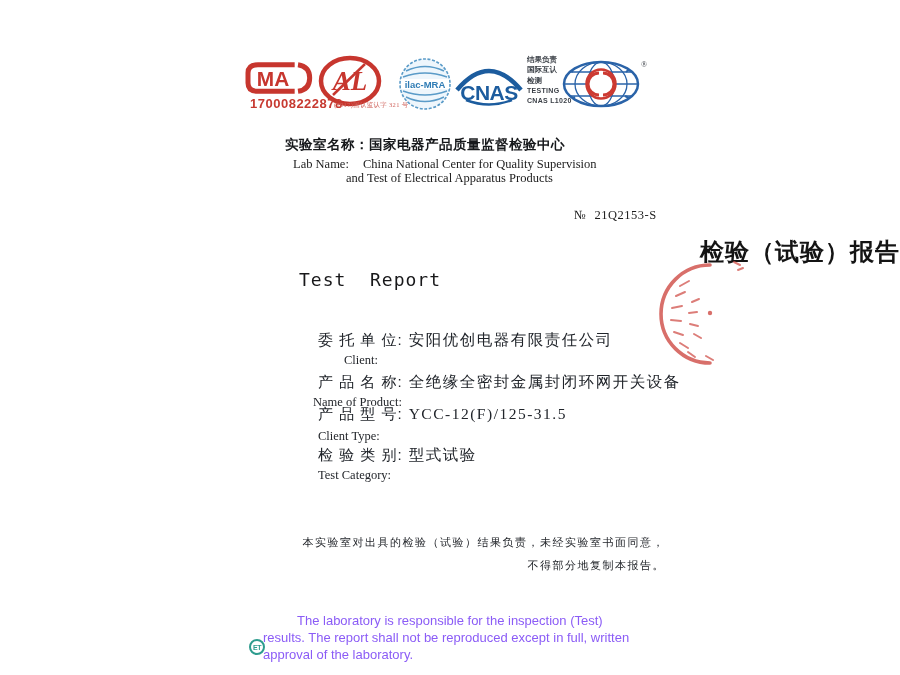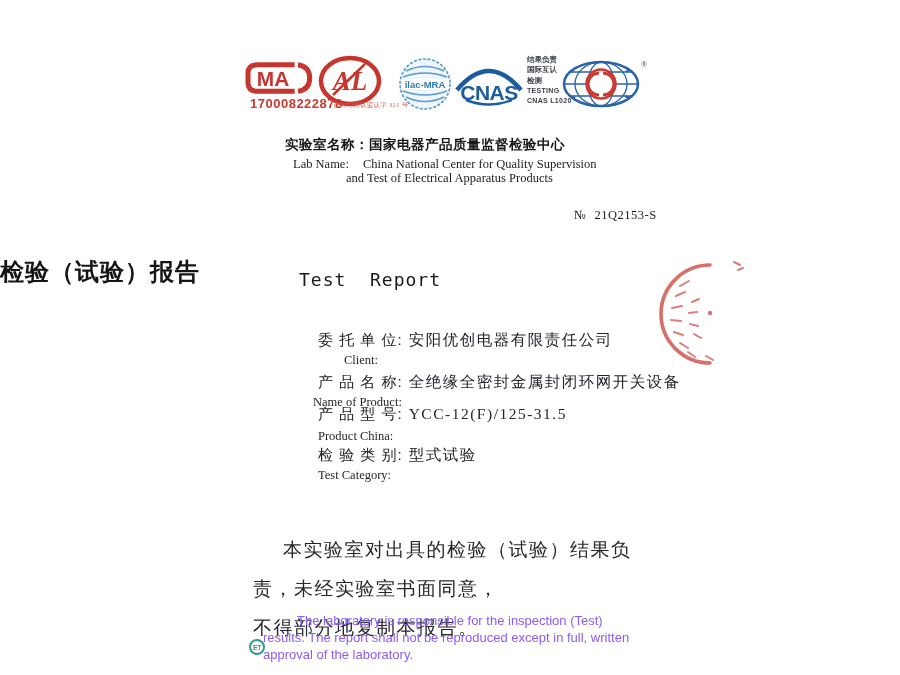--- a/index.html
+++ b/index.html
@@ -26,41 +26,41 @@
   
   #lab-name-cn { top: 136px; left: 285px; font-size: 13.5px; font-weight: 700;
                  font-family: "Liberation Sans", sans-serif; color: #16181b; letter-spacing: 0.5px; }
   #lab-name-en1 { top: 157px; left: 293px; font-size: 12.5px; text-align: center; }
   #lab-name-en1 .gap { display: inline-block; width: 14px; }
   #lab-name-en2 { top: 171px; left: 346px; font-size: 12.5px; text-align: center; }
 
   
   #report-no { top: 208px; left: 528px; font-size: 12.5px; letter-spacing: 0.5px; margin-left: 46px; }
   #report-no .num { margin-left: 8px; }
-  #title-cn { top: 256px; left: 0; width: 900px; text-align: left; font-size: 24px; font-weight: 700;
+  #title-cn { top: 236px; left: 0; width: 900px; text-align: right; font-size: 24px; font-weight: 700;
               font-family: "Liberation Sans", sans-serif; letter-spacing: 1px; color: #141414; }
   #title-en { top: 269px; left: 0; width: 740px; text-align: center;
               font-family: "DejaVu Sans Mono", monospace; font-size: 18px; font-weight: 500;
               letter-spacing: 1px; white-space: pre; color: #18181a; }
 
   
   .field { position: absolute; left: 318px; }
   .field .cn { font-size: 15px; color: #20242a; letter-spacing: 1px;
                font-family: "Liberation Sans", sans-serif; }
   .field .cn .val { font-size: 15.5px; margin-left: 6px; letter-spacing: 1.5px;
                     font-family: "Liberation Serif", serif; }
   .field .en { font-size: 12.5px; color: #23262b; margin-top: 2px; }
   #field-0 { top: 330px; } #field-0 .en { margin-left: 26px; }
   #field-1 { top: 372px; } #field-1 .en { margin-left: -5px; }
   #field-2 { top: 405px; } #field-2 .en { margin-left: 0px; margin-top: 5px; }
   #field-3 { top: 445px; } #field-3 .en { margin-left: 0px; }
 
   
-  #statement-cn { top: 531px; left: 253px; width: 412px; font-size: 19px; line-height: 2.05;
-                  letter-spacing: 1.5px; color: #23262b; }
+  #statement-cn { top: 531px; left: 253px; width: 412px; font-size: 11px; line-height: 2.05;
+                  letter-spacing: 1.5px; color: #23262b; text-align: right; }
   #statement-cn .indent { text-indent: 30px; }
   #statement-en { top: 577px; left: 263px; width: 378px; font-family: "Liberation Sans", sans-serif;
                   font-size: 13px; line-height: 1.3; color: #8b5cf6; text-indent: 34px; margin-top: 36px; }
 
   
   #red-seal { top: 256px; left: 646px; }
   #green-badge { top: 639px; left: 249px; width: 16px; height: 16px; border-radius: 50%;
                  border: 2px solid #2e9c8e; display: flex; align-items: center; justify-content: center; }
   #green-badge span { font-family: "Liberation Sans", sans-serif; font-size: 7px; font-weight: 700;
                       color: #2e9c8e; letter-spacing: -0.5px; }
@@ -146,21 +146,21 @@
 <div id="field-0" class="field">
   <div class="cn"><span>委 托 单 位:</span><span class="val">安阳优创电器有限责任公司</span></div>
   <div class="en">Client:</div>
 </div>
 <div id="field-1" class="field">
   <div class="cn"><span>产 品 名 称:</span><span class="val">全绝缘全密封金属封闭环网开关设备</span></div>
   <div class="en">Name of Product:</div>
 </div>
 <div id="field-2" class="field">
   <div class="cn"><span>产 品 型 号:</span><span class="val">YCC-12(F)/125-31.5</span></div>
-  <div class="en">Product China:</div>
+  <div class="en">Client Type:</div>
 </div>
 <div id="field-3" class="field">
   <div class="cn"><span>检 验 类 别:</span><span class="val">型式试验</span></div>
   <div class="en">Test Category:</div>
 </div>
 
 <div id="statement-cn" class="abs">
   <div class="indent">本实验室对出具的检验（试验）结果负责，未经实验室书面同意，</div>
   <div>不得部分地复制本报告。</div>
 </div>

